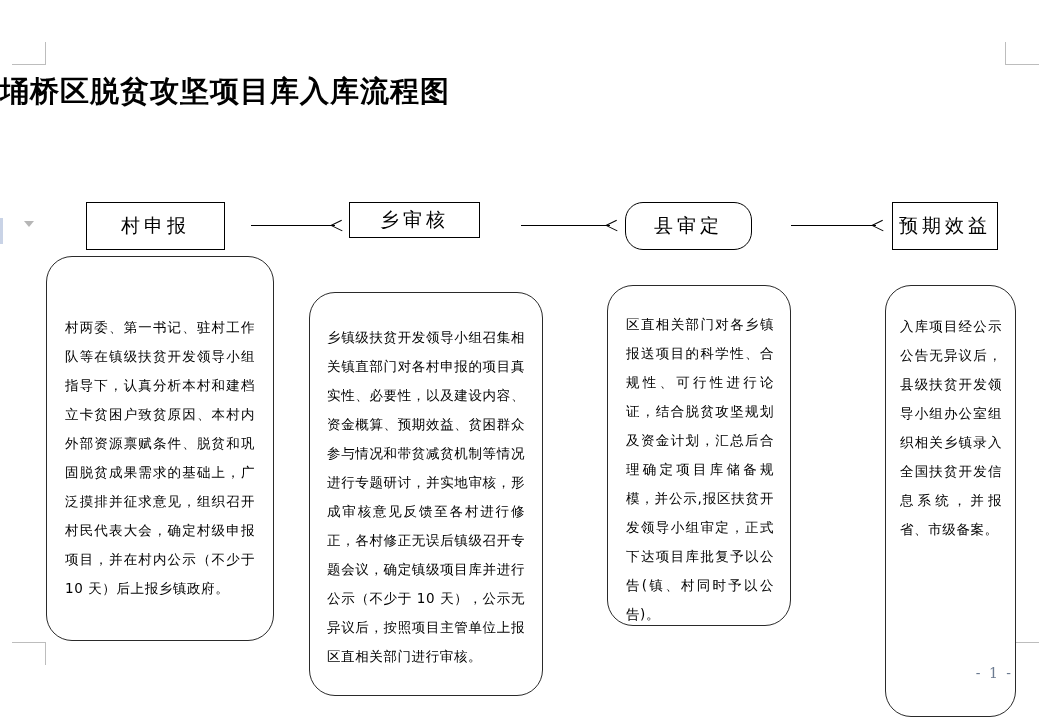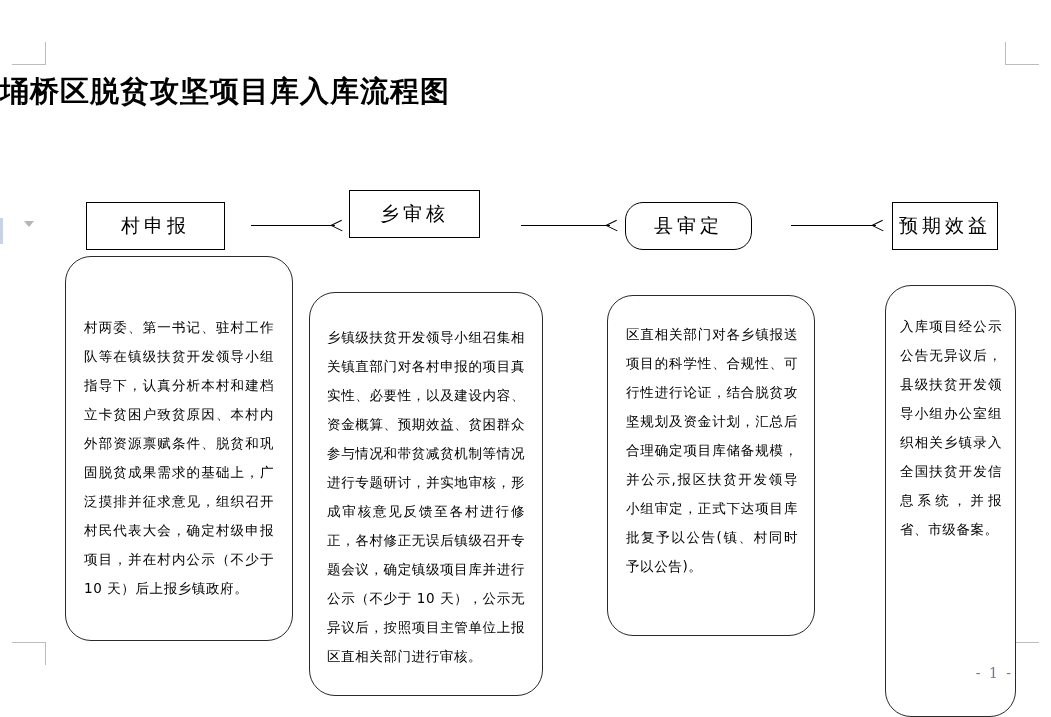--- a/index.html
+++ b/index.html
@@ -103,27 +103,27 @@
     line-height: 29px;
     letter-spacing: 0.6px;
     text-align: justify;
     text-justify: inter-ideograph;
     font-family: "DejaVu Sans", "Liberation Sans", sans-serif;
     overflow: hidden;
   }
 
   
   #head-1 { left: 86px;  top: 202px; width: 139px; height: 48px; }
-  #body-1 { left: 46px;  top: 256px; width: 228px; height: 385px; padding: 56px 18px 10px 18px; margin-left: 19px; }
-
-  #head-2 { left: 349px; top: 190px; width: 131px; height: 48px; }
+  #body-1 { left: 46px;  top: 256px; width: 228px; height: 385px; padding: 56px 18px 10px 18px; }
+
+  #head-2 { left: 349px; top: 202px; width: 131px; height: 36px; }
   #body-2 { left: 309px; top: 256px; width: 234px; height: 404px; padding: 30px 17px 10px 17px; margin-top: 36px; }
 
   #head-3 { left: 625px; top: 202px; width: 127px; height: 48px; border-radius: 18px; }
-  #body-3 { left: 607px; top: 295px; width: 208px; height: 341px; padding: 24px 16px 10px 18px; }
+  #body-3 { left: 607px; top: 285px; width: 184px; height: 341px; padding: 24px 16px 10px 18px; }
 
   #head-4 { left: 892px; top: 202px; width: 106px; height: 48px; }
   #body-4 { left: 885px; top: 285px; width: 131px; height: 432px; padding: 26px 13px 10px 14px; }
 
   
   .arrow {
     position: absolute;
     height: 14px;
   }
   .arrow .shaft {

